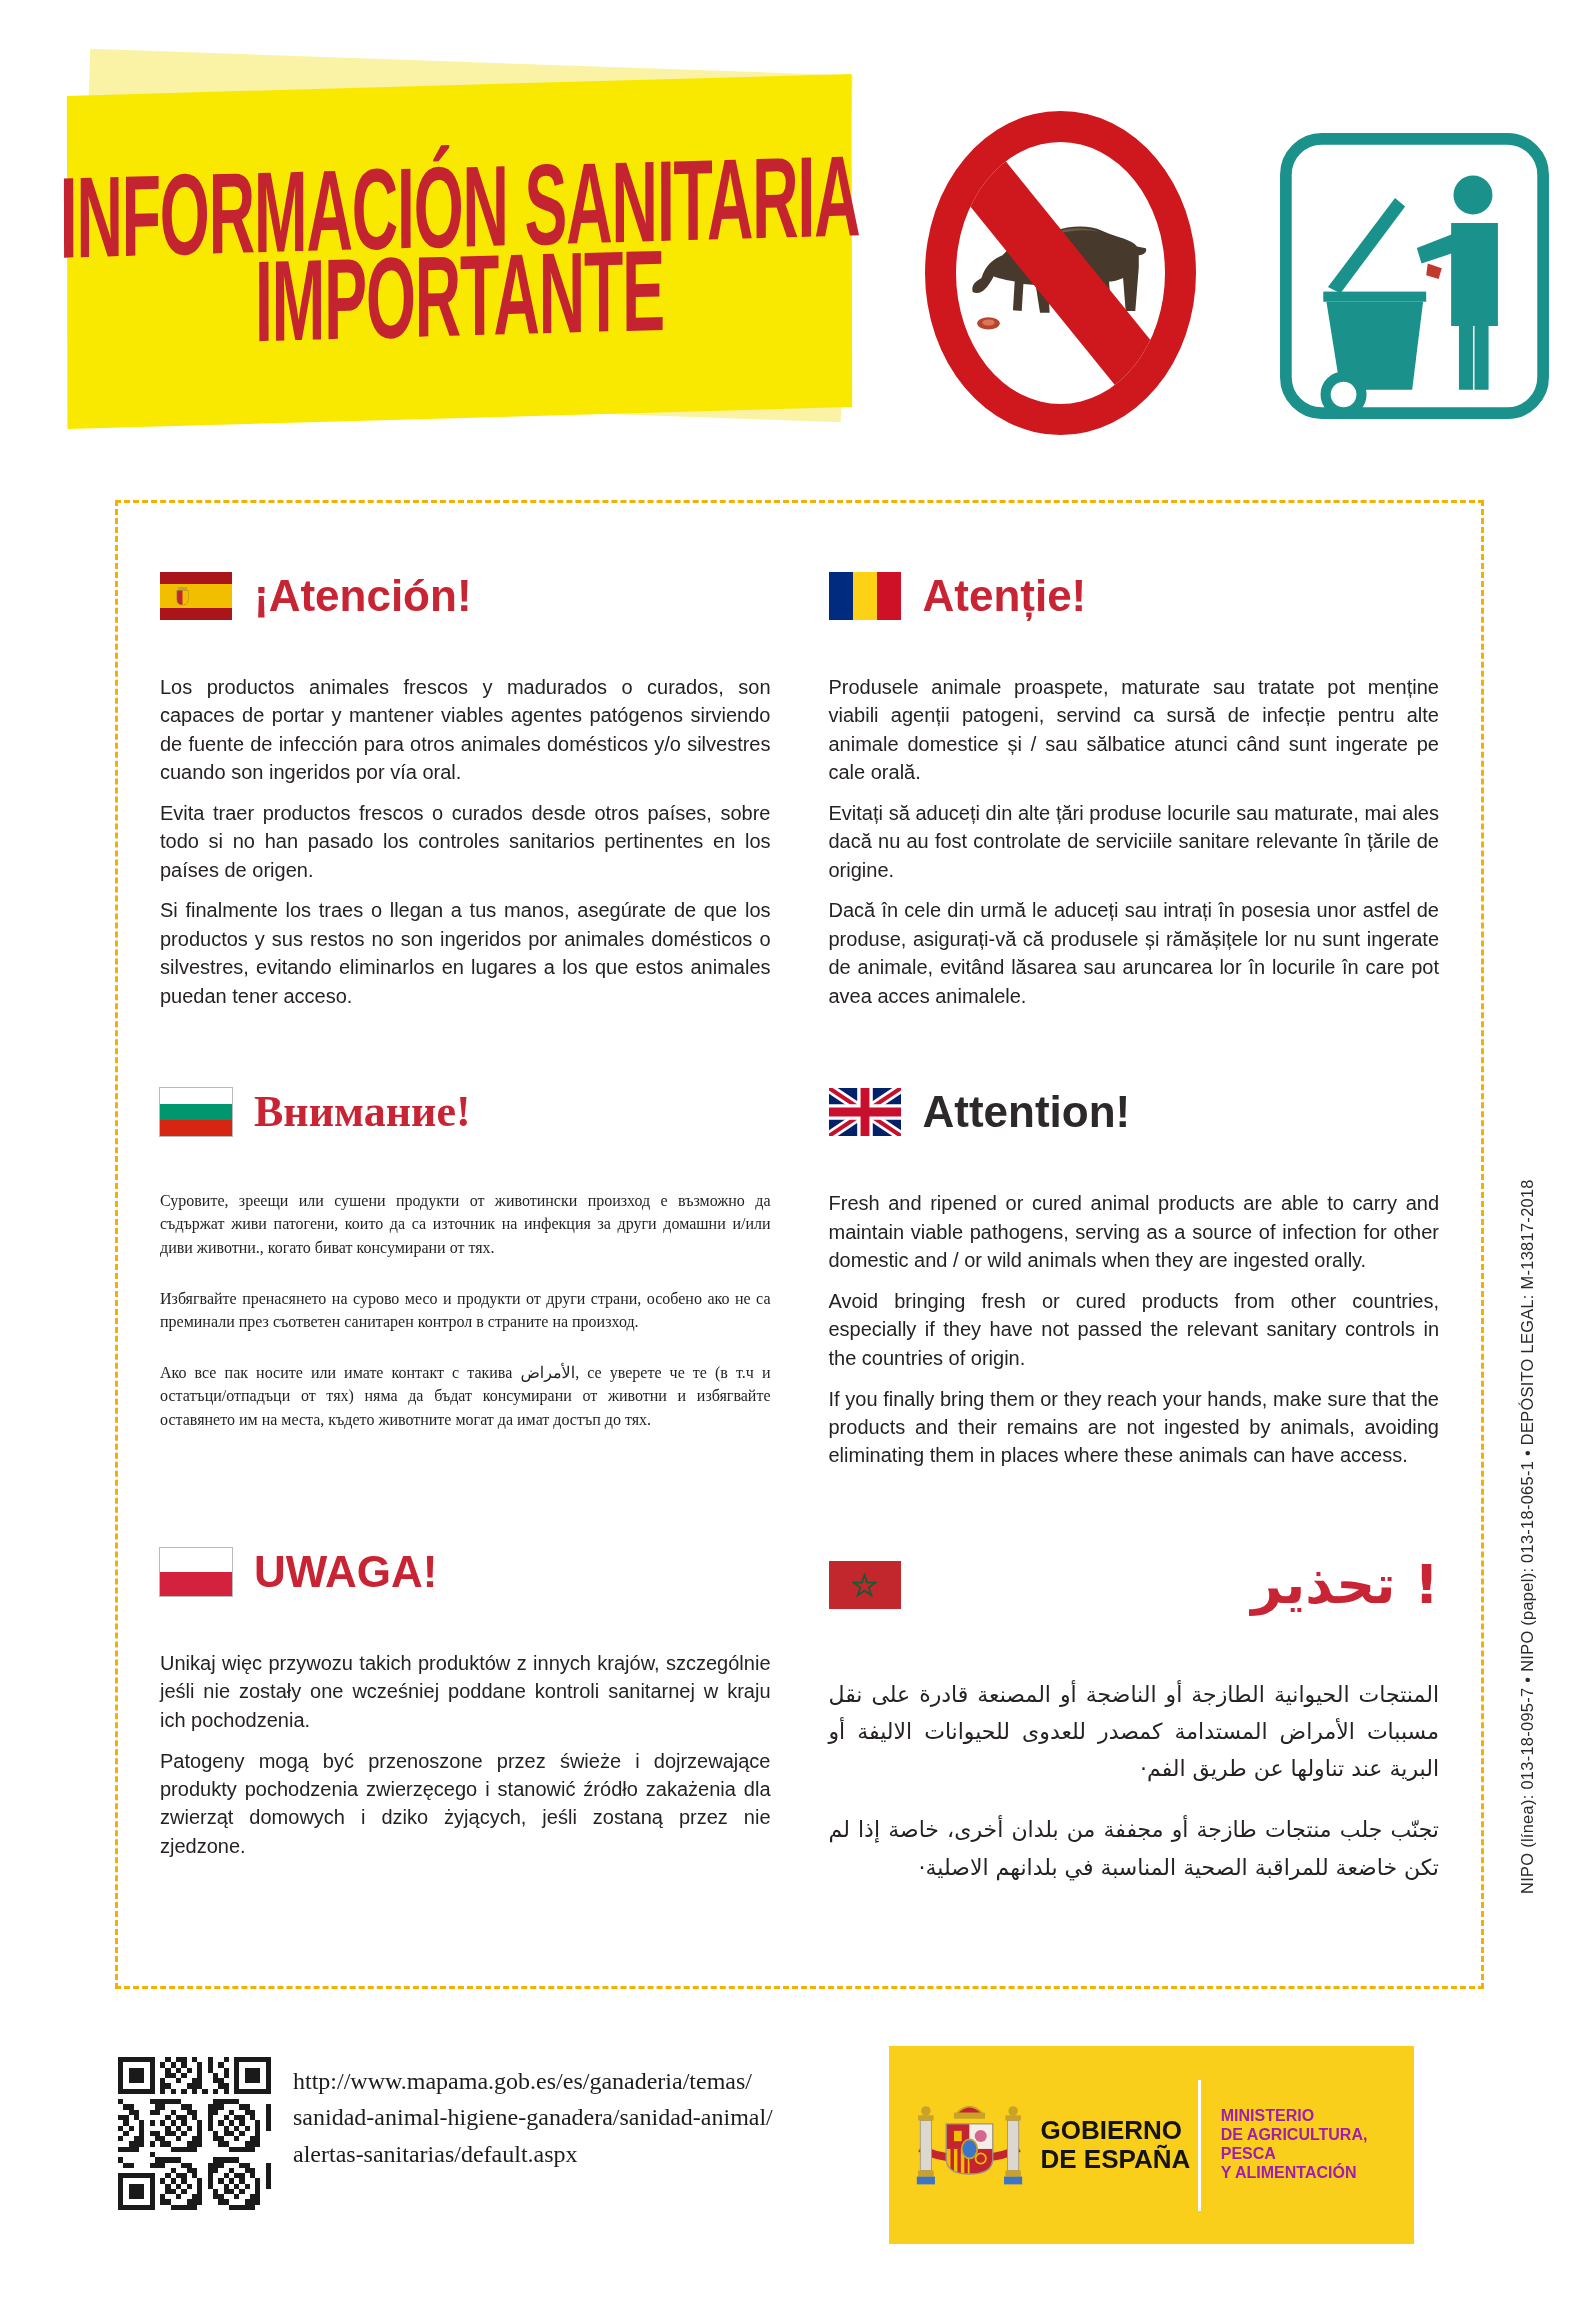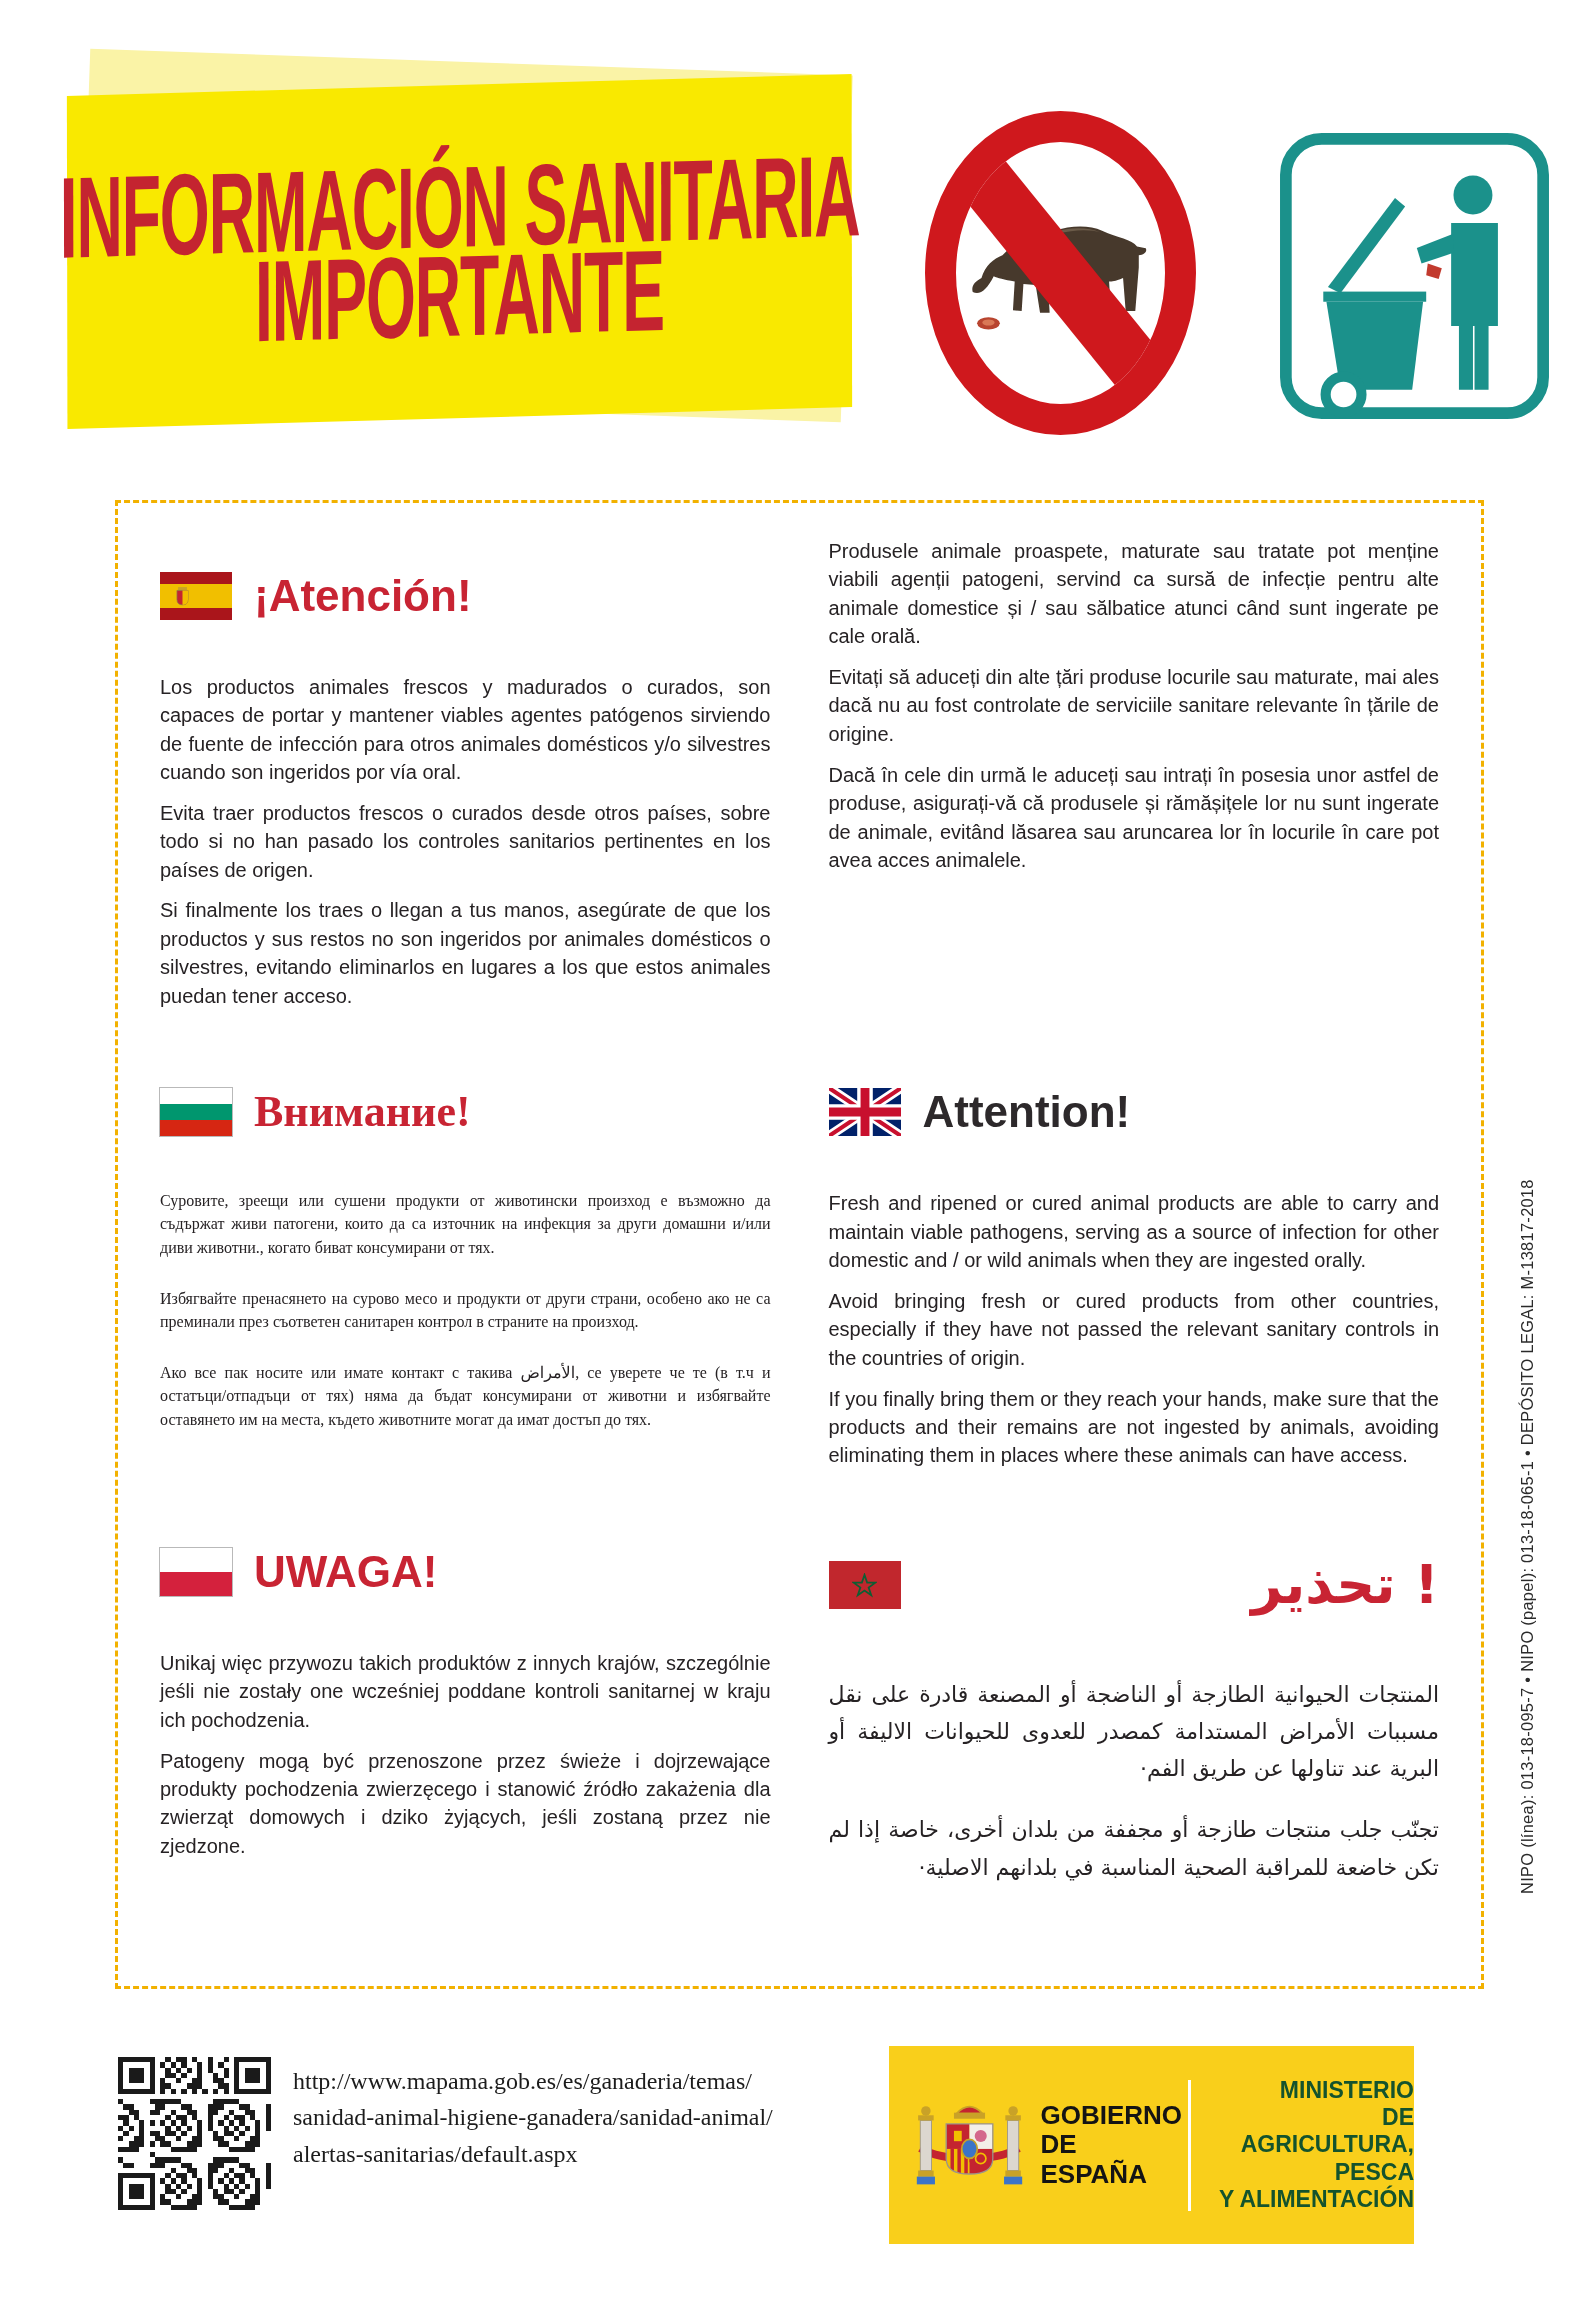--- a/index.html
+++ b/index.html
@@ -73,21 +73,21 @@
   
   .qr{position:absolute;left:118px;top:2057px;width:153px;height:153px;}
   .url{position:absolute;left:293px;top:2063px;font-family:"Liberation Serif",serif;
        font-size:24px;line-height:1.52;color:#1c1c1c;white-space:pre-line;}
   .govbox{position:absolute;left:889px;top:2046px;width:525px;height:198px;
           background:var(--gov-yellow);display:flex;align-items:center;}
   .arms{margin-left:22px;flex:0 0 auto;}
   .gob-text{font-weight:bold;font-size:26px;line-height:1.12;color:#141414;margin-left:12.5px;
             width:162px;white-space:pre-line;}
   .gov-divider{width:2.3px;height:131px;background:#fff;margin:0 20px 0 6.2px;flex:0 0 auto;}
-  .min-text{font-weight:bold;font-size:23px;line-height:1.18;color:#14532d;white-space:pre-line;text-align:right;}
+  .min-text{font-weight:bold;font-size:16px;line-height:1.18;color:#a21caf;white-space:pre-line;}
 </style>
 </head>
 <body>
 
 <div class="page">
 
   <div class="hdr">
     <div class="hdr-shadow"></div>
     <div class="hdr-main">
       <div class="hdr-line">INFORMACIÓN SANITARIA</div>
@@ -139,20 +139,24 @@
             </svg>
           </div>
           <h2 class="sec-title">¡Atención!</h2>
         </div>
         <p>Los productos animales frescos y madurados o curados, son capaces de portar y mantener viables agentes patógenos sirviendo de fuente de infección para otros animales domésticos y/o silvestres cuando son ingeridos por vía oral.</p>
         <p>Evita traer productos frescos o curados desde otros países, sobre todo si no han pasado los controles sanitarios pertinentes en los países de origen.</p>
         <p>Si finalmente los traes o llegan a tus manos, asegúrate de que los productos y sus restos no son ingeridos por animales domésticos o silvestres, evitando eliminarlos en lugares a los que estos animales puedan tener acceso.</p>
       </section>
 
       <section class="sec sec-ro">
+        <div class="sec-head">
+          <div class="flag flag-ro"></div>
+          <h2 class="sec-title">Atenție!</h2>
+        </div>
         <p>Produsele animale proaspete, maturate sau tratate pot menține viabili agenții patogeni, servind ca sursă de infecție pentru alte animale domestice și / sau sălbatice atunci când sunt ingerate pe cale orală.</p>
         <p>Evitați să aduceți din alte țări produse locurile sau maturate, mai ales dacă nu au fost controlate de serviciile sanitare relevante în țările de origine.</p>
         <p>Dacă în cele din urmă le aduceți sau intrați în posesia unor astfel de produse, asigurați-vă că produsele și rămășițele lor nu sunt ingerate de animale, evitând lăsarea sau aruncarea lor în locurile în care pot avea acces animalele.</p>
       </section>
 
       <section class="sec sec-bg">
         <div class="sec-head">
           <div class="flag flag-bg"></div>
           <h2 class="sec-title">Внимание!</h2>
         </div>

